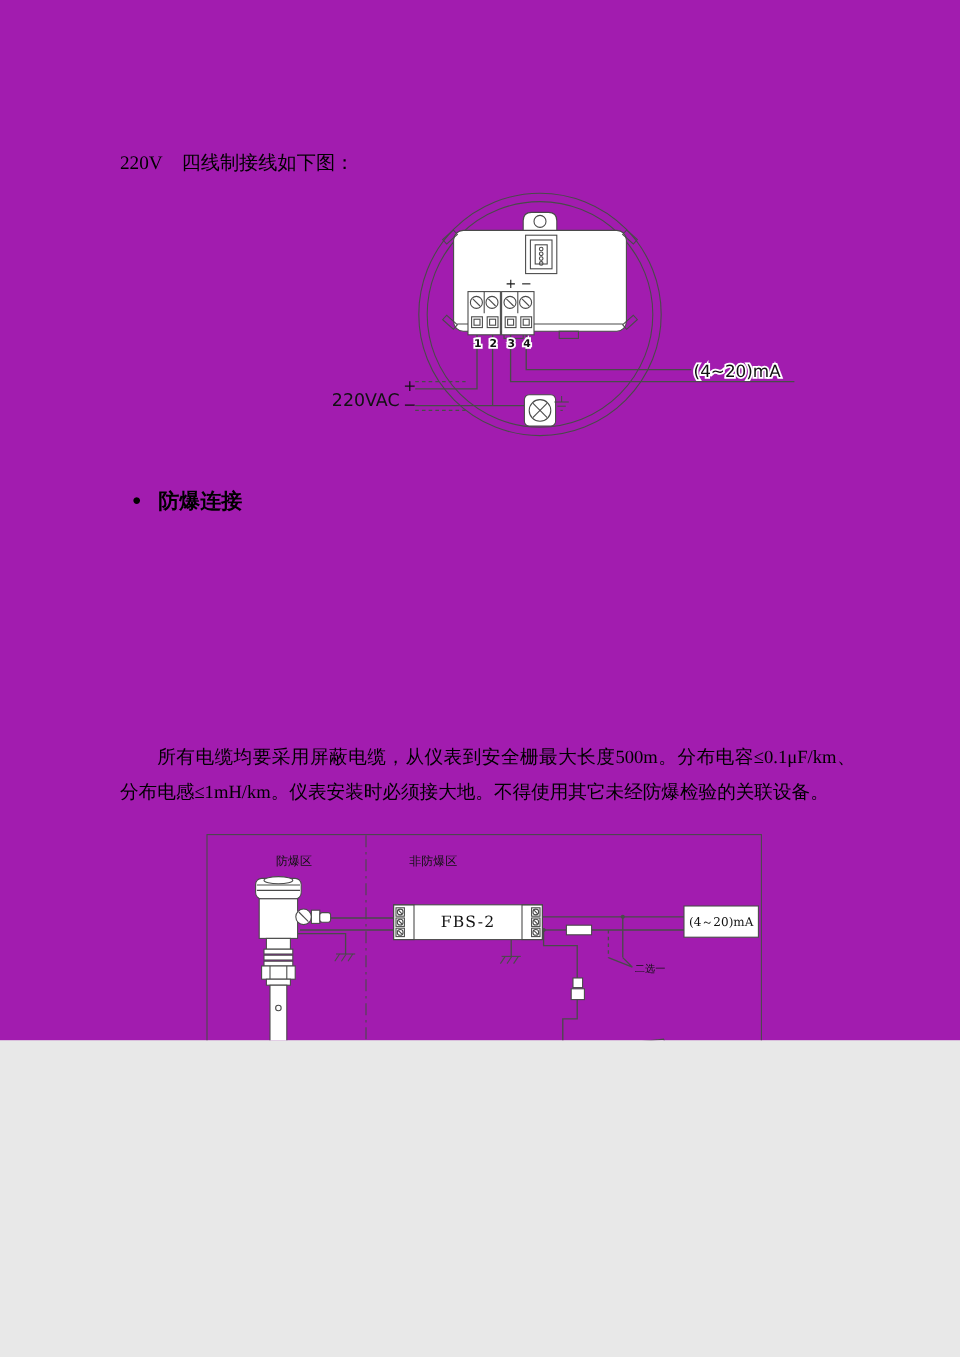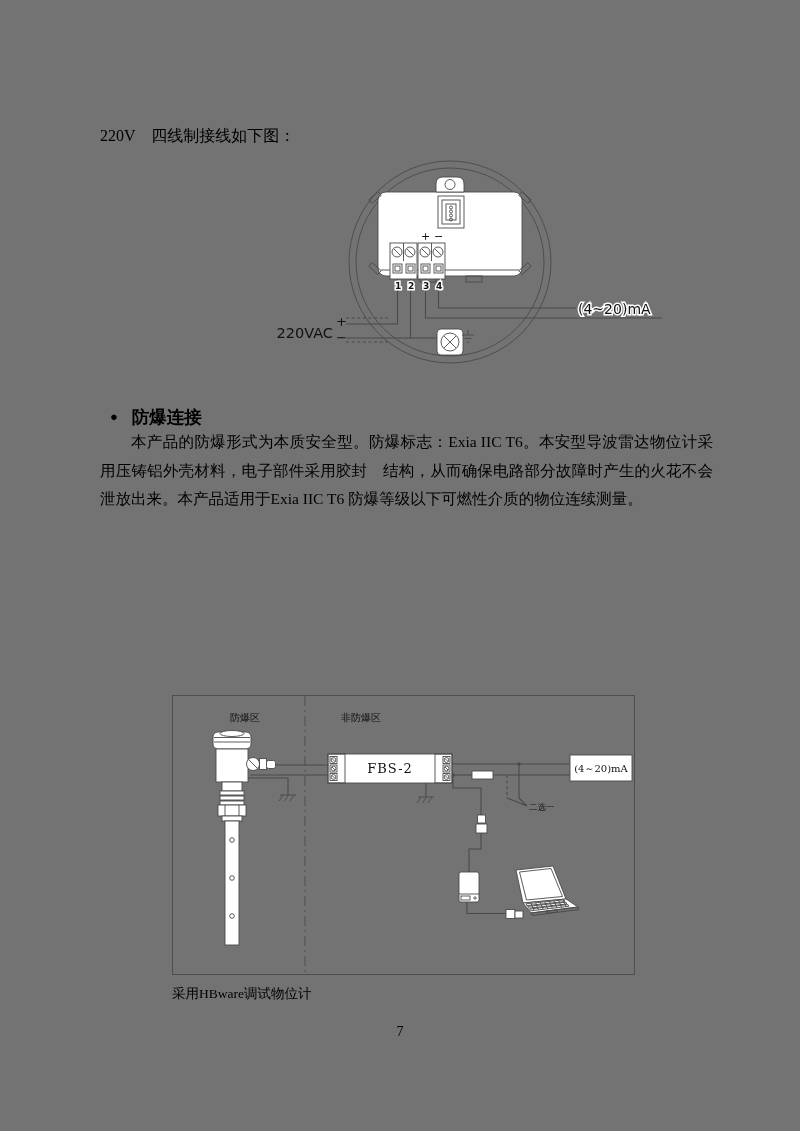--- a/index.html
+++ b/index.html
@@ -1,16 +1,16 @@
 <!DOCTYPE html>
 <html><head>
 <meta charset="utf-8">
 <style>
   html,body{margin:0;padding:0;background:#e8e8e8;}
-  .page{position:relative;width:800px;height:1131px;background:#737373;margin:0 auto;
+  .page{position:relative;width:800px;height:867px;background:#a21caf;margin:0 auto;
         font-family:"Liberation Serif",serif;color:#000;overflow:hidden;}
   .txt{position:absolute;white-space:pre;}
   .intro{left:100px;top:126px;font-size:16px;}
   .heading{left:110px;top:405px;font-size:17.5px;font-weight:bold;}
   .heading .bullet{font-size:13px;vertical-align:2px;margin-right:14px;}
   p.bodypar{position:absolute;left:100px;width:613px;margin:0;font-size:15.5px;
             line-height:28.5px;text-align:justify;text-indent:2em;}
   .p1{top:428px;} .p2{top:523px;} .p3{top:618px;}
   .caption{left:172px;top:985px;font-size:13.5px;}
   .pagenum{left:0;top:1024px;width:800px;text-align:center;font-size:14px;white-space:normal;}
@@ -122,21 +122,21 @@
 
     <text class="lblsans" x="63" y="190" font-size="14.5" text-anchor="end">220VAC</text>
     <text class="lblsans" x="66" y="178" font-size="13">+</text>
     <text class="lblsans" x="66" y="194" font-size="13">−</text>
 
     <text class="lblsans halo" x="308" y="166" font-size="14">(4~20)mA</text>
   </svg>
 
   <div class="txt heading"><span class="bullet">●</span><span>防爆连接</span></div>
 
-  <p class="bodypar p1">本产品的防爆形式为本质安全型。防爆标志：Exia IIC T6。本安型导波雷达物位计采用压铸铝外壳材料，电子部件采用胶封　结构，从而确保电路部分故障时产生的火花不会泄放出来。本产品适用于Exia IIC T6 防爆等级以下可燃性介质的物位连续测量。</p>
+  <p class="bodypar p3">所有电缆均要采用屏蔽电缆，从仪表到安全栅最大长度500m。分布电容≤0.1μF/km、分布电感≤1mH/km。仪表安装时必须接大地。不得使用其它未经防爆检验的关联设备。</p>
 
   <svg style="left:172px;top:695px;" width="463" height="280" viewBox="0 0 463 280">
     <rect class="d" x="0.5" y="0.5" width="462" height="279" stroke-width="1"></rect>
 
     <line class="d" x1="133" y1="1" x2="133" y2="279" stroke-width="1.2" stroke-dasharray="10 4 2 4"></line>
 
     <text class="lblserif" x="73" y="26" font-size="10" text-anchor="middle">防爆区</text>
     <text class="lblserif" x="189" y="26" font-size="10" text-anchor="middle">非防爆区</text>
 
     <g>

